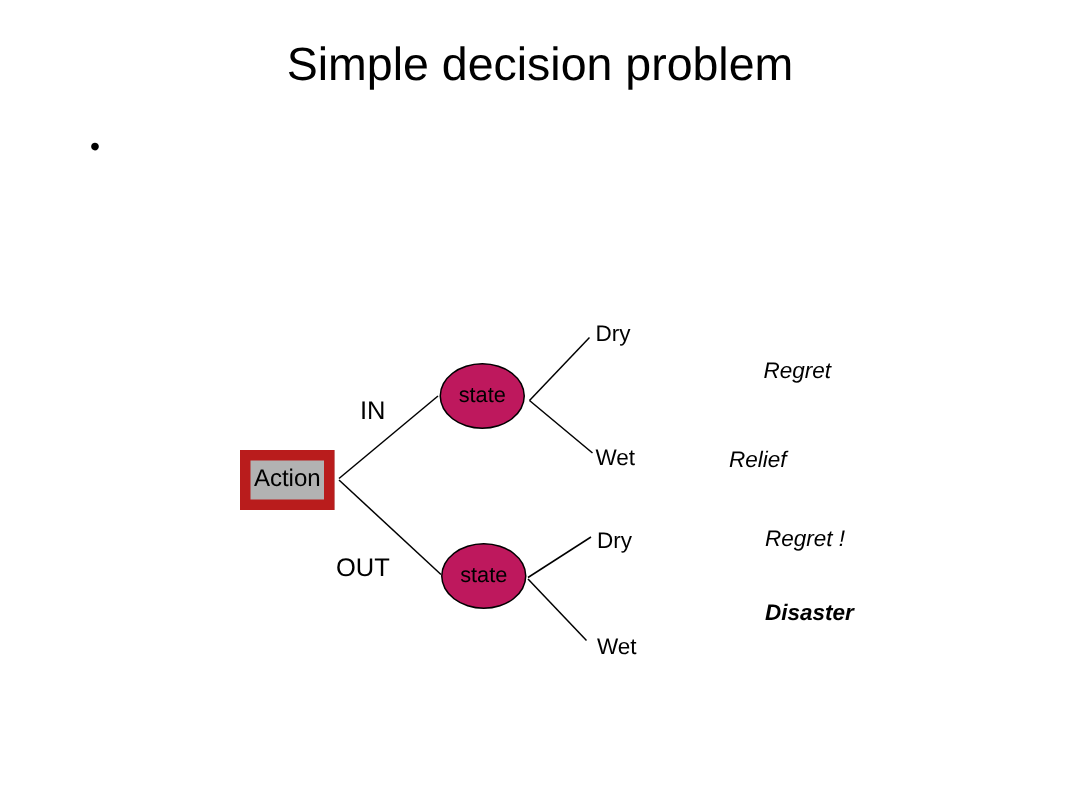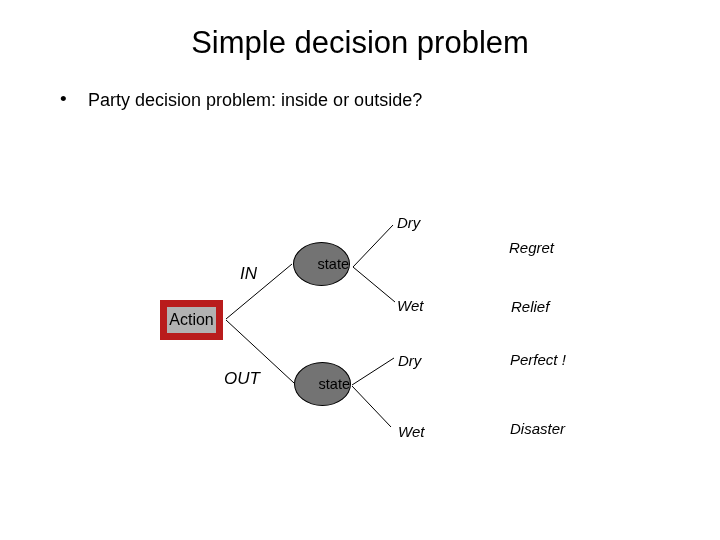--- a/index.html
+++ b/index.html
@@ -65,64 +65,62 @@
   }
   .state-ellipse {
     position: absolute;
     width: 57px;
     height: 44px;
     border: 1px solid #000000;
     border-radius: 50%;
     box-sizing: border-box;
     display: flex;
     align-items: center;
-    justify-content: flex-end;
+    justify-content: center;
     font-size: 14.5px;
-    background: #737373;
+    background: #be185d;
   }
   .state-upper { left: 293px; top: 242px; }
   .state-lower { left: 294px; top: 362px; }
   .lbl {
     position: absolute;
     line-height: 1;
     font-size: 15px;
     white-space: nowrap;
-    font-style: italic;
   }
   .branch-label { font-size: 17px; }
   .lbl-in  { left: 240px; top: 265px; text-align: center; }
   .lbl-out { left: 224px; top: 370px; }
   .lbl-dry1 { left: 397px; top: 215px; }
   .lbl-wet1 { left: 397px; top: 298px; }
   .lbl-dry2 { left: 398px; top: 353px; }
   .lbl-wet2 { left: 398px; top: 424px; }
   .value-label { font-style: italic; }
   .lbl-regret   { left: 509px; top: 216px; margin-top: 24px; }
-  .lbl-relief   { left: 511px; top: 299px; }
+  .lbl-relief   { left: 486px; top: 299px; }
   .lbl-perfect  { left: 510px; top: 352px; }
-  .lbl-disaster { left: 510px; top: 421px; }
+  .lbl-disaster { left: 510px; top: 401px; font-weight: bold; }
   .footer {
     position: absolute;
     left: 0;
     top: 508px;
     width: 720px;
     text-align: center;
     font-size: 12.5px;
     color: #000000;
   }
 </style>
 </head>
 <body>
 
 <div class="slide">
 
   <h1 class="title">Simple decision problem</h1>
 
   <span class="bullet-marker">•</span>
-  <span class="bullet-text">Party decision problem: inside or outside?</span>
 
   <svg class="connectors" viewBox="0 0 720 540" xmlns="http://www.w3.org/2000/svg">
     <line x1="226" y1="319" x2="292" y2="264" stroke="#000000" stroke-width="1"></line>
     <line x1="226" y1="320" x2="294" y2="383" stroke="#000000" stroke-width="1"></line>
     <line x1="353" y1="267" x2="393" y2="225" stroke="#000000" stroke-width="1"></line>
     <line x1="353" y1="267" x2="395" y2="302" stroke="#000000" stroke-width="1"></line>
     <line x1="352" y1="385" x2="394" y2="358" stroke="#000000" stroke-width="1"></line>
     <line x1="352" y1="386" x2="391" y2="427" stroke="#000000" stroke-width="1"></line>
   </svg>
 
@@ -140,17 +138,17 @@
   <span class="lbl branch-label lbl-in">IN</span>
   <span class="lbl branch-label lbl-out">OUT</span>
 
   <span class="lbl lbl-dry1">Dry</span>
   <span class="lbl lbl-wet1">Wet</span>
   <span class="lbl lbl-dry2">Dry</span>
   <span class="lbl lbl-wet2">Wet</span>
 
   <span class="lbl value-label lbl-regret">Regret</span>
   <span class="lbl value-label lbl-relief">Relief</span>
-  <span class="lbl value-label lbl-perfect">Perfect !</span>
+  <span class="lbl value-label lbl-perfect">Regret !</span>
   <span class="lbl value-label lbl-disaster">Disaster</span>
 
 
 </div>
 
 </body></html>

